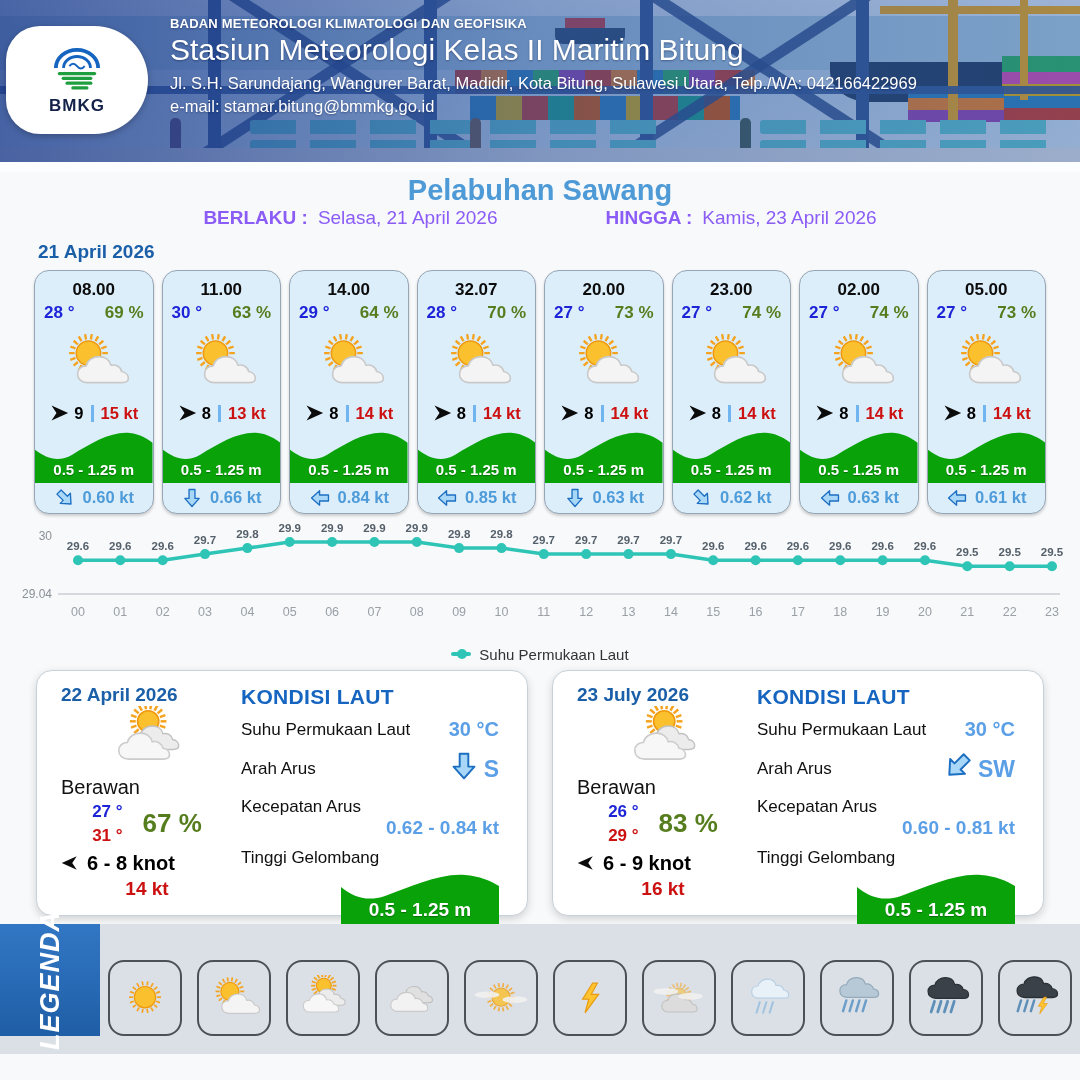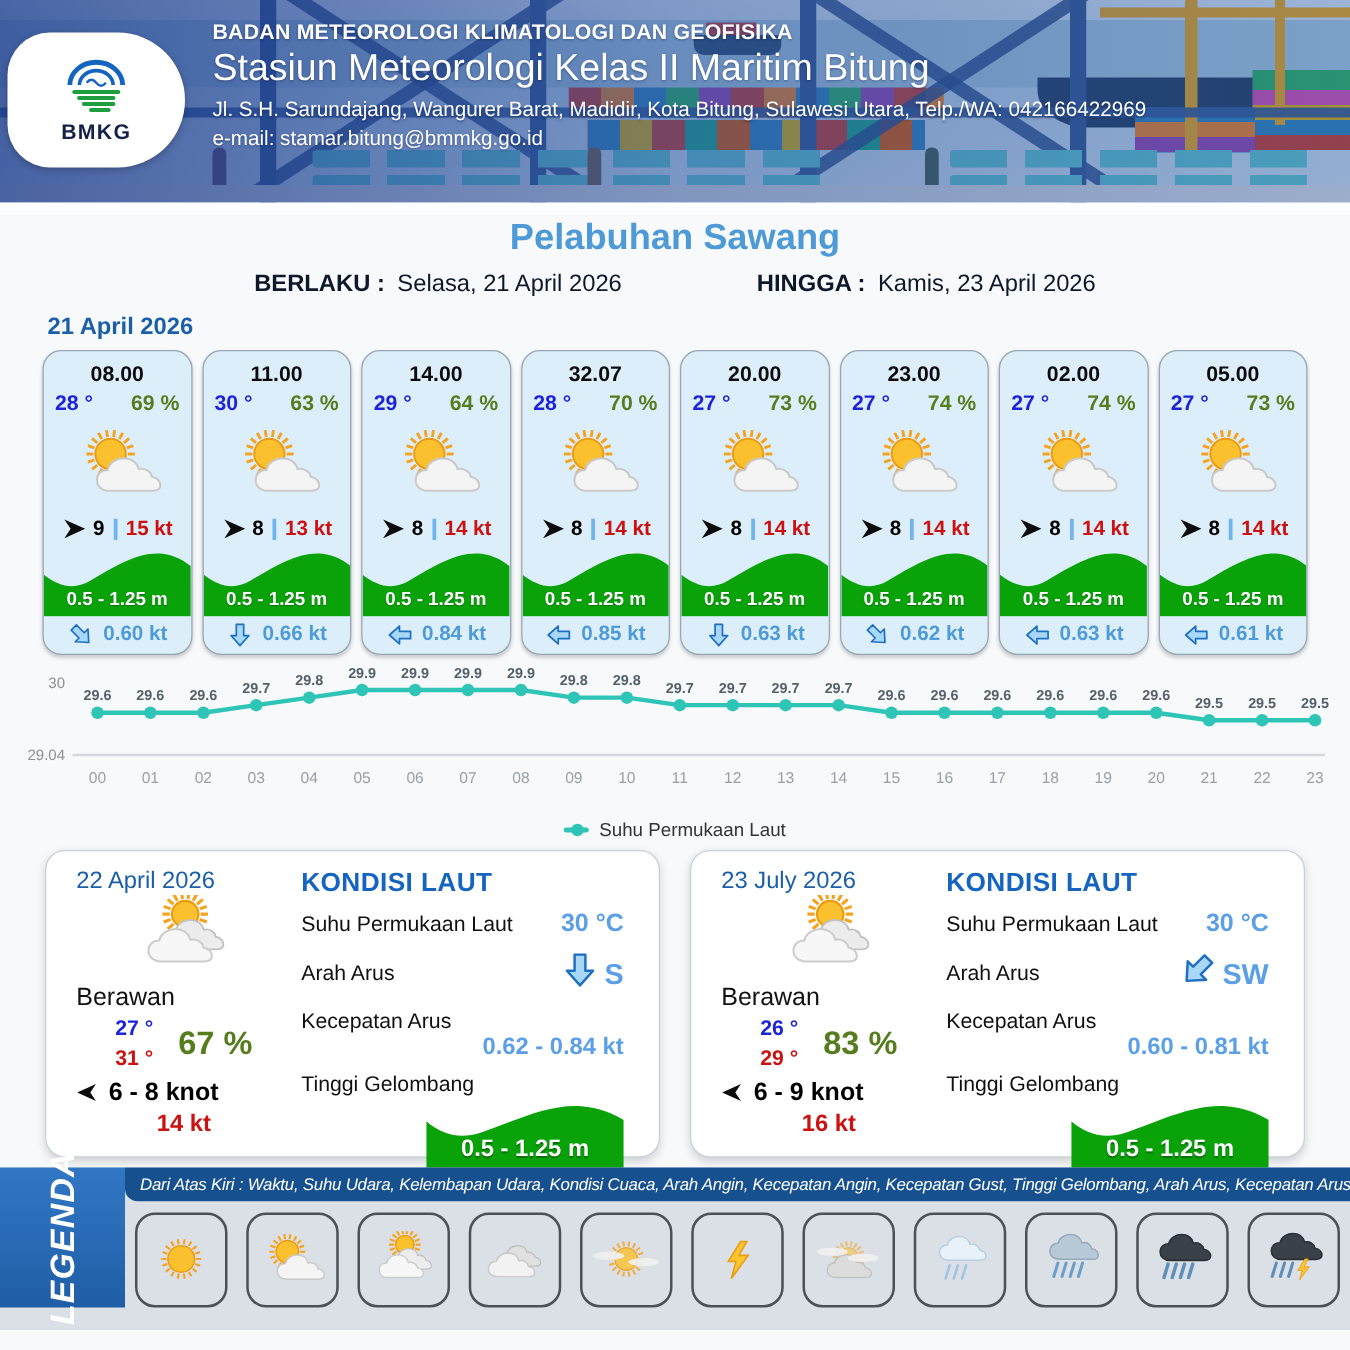--- a/index.html
+++ b/index.html
@@ -40,31 +40,31 @@
   .hbeam{left:0;top:86px;width:100%;height:8px;background:rgba(46,85,144,.9)}
   .seats{top:120px;height:14px;border-radius:3px;background:repeating-linear-gradient(90deg,#58bfc9 0 46px,rgba(0,0,0,0) 46px 60px)}
   .s1{left:250px;width:420px}.s2{left:250px;width:420px;top:140px}
   .s3{left:760px;width:300px}.s4{left:760px;width:300px;top:140px}
   .person{width:11px;height:30px;border-radius:5px 5px 0 0;background:#5b4a6b;top:118px}
   .p1{left:170px}.p2{left:470px;background:#6d5a48}.p3{left:740px;background:#3c5a4d}
   .hd-ov{position:absolute;inset:0;background:linear-gradient(90deg,rgba(28,58,140,.74),rgba(44,80,158,.48) 50%,rgba(44,80,158,.30))}
   .logo{position:absolute;left:6px;top:26px;width:142px;height:108px;background:#fff;border-radius:34px 54px 54px 34px;display:flex;flex-direction:column;align-items:center;justify-content:center;box-shadow:0 2px 6px rgba(0,0,0,.25)}
   .logo-t{font-weight:bold;font-size:17px;color:#14224a;letter-spacing:1px;margin-top:1px}
   .hd-text{position:absolute;left:170px;top:16px;color:#fff;text-shadow:0 1px 2px rgba(10,20,60,.4)}
-  .agency{font-weight:bold;font-size:17px;letter-spacing:.2px}
+  .agency{font-weight:bold;font-size:13px;letter-spacing:.2px}
   .station{font-weight:normal;font-size:30px;margin-top:2px}
   .addr{font-size:16.5px;margin-top:7px}
   .mail{font-size:16.5px;margin-top:4px}
   .hd-gap{height:10px;background:#fcfdfe}
 
   
   .titleblk{text-align:center}
   .titleblk h1{margin-top:10px;font-size:38px;font-weight:800;letter-spacing:.5px;color:var(--title_blue);text-shadow:0 2px 0 #fff}
   .titleblk h2{font-size:29px;font-weight:bold;color:var(--subtitle_blue);margin-top:2px}
-  .validity{display:flex;justify-content:center;gap:108px;margin-top:10px;font-size:19px;color:#0f172a}
+  .validity{display:flex;justify-content:center;gap:108px;font-size:19px;color:#8b5cf6}
   .vgroup{display:flex;gap:10px;align-items:baseline}
   .vlab{font-weight:bold}
 
   
   .hour-date{margin:12px 0 7px 38px;font-weight:bold;font-size:19px;color:var(--date_blue)}
   .hcards{display:flex;gap:8px;padding:0 34px}
   .hcard{flex:1;height:244px;background:var(--card_bg);border:1px solid #97a6b4;border-radius:15px;overflow:hidden;display:flex;flex-direction:column;box-shadow:0 2px 3px rgba(0,0,0,.18)}
   .h-time{text-align:center;font-weight:bold;font-size:17px;color:#0c0c0c;margin-top:9px;height:21px}
   .h-th{display:flex;justify-content:space-between;padding:3px 9px 0;font-weight:bold;font-size:17px;height:25px}
   .h-temp{color:var(--temp_blue)} .h-hum{color:var(--humidity_green)}
@@ -87,21 +87,21 @@
   .xlab{font:12.5px "Liberation Sans",sans-serif;fill:#9aa0a6}
   .vlab2{font:bold 11.5px "Liberation Sans",sans-serif;fill:#55606a}
   .chart-legend{display:flex;align-items:center;justify-content:center;gap:8px;font-size:15px;color:#333;height:20px}
   .cl-mark{width:20px;height:4px;background:var(--chart_teal);border-radius:2px;position:relative}
   .cl-mark::after{content:"";position:absolute;left:6px;top:-3px;width:10px;height:10px;border-radius:50%;background:var(--chart_teal)}
 
   
   .daycards{display:flex;gap:24px;padding:6px 36px 0}
   .dcard{flex:1;height:246px;background:#fff;border:1px solid #c8d1d9;border-radius:16px;box-shadow:0 3px 8px rgba(0,0,0,.16);display:flex}
   .dc-left{width:40%;padding:13px 0 0 24px}
-  .dc-date{font-weight:normal;font-size:19px;color:var(--date_blue)}
+  .dc-date{font-weight:bold;font-size:19px;color:var(--date_blue)}
   .dc-icon{text-align:center;margin-top:0}
   .dc-icon svg{width:92px;height:66px}
   .dc-cond{text-align:left;font-size:20px;color:#111}
   .dc-trow{display:flex;justify-content:center;align-items:center;gap:20px;margin-top:1px}
   .t2{display:flex;flex-direction:column;font-weight:bold;font-size:17px;line-height:1.4}
   .tmin{color:var(--temp_blue)} .tmax{color:var(--gust_red)}
   .dc-hum{font-weight:bold;font-size:26px;color:var(--humidity_green)}
   .dc-wind{margin-top:4px;display:flex;align-items:center;gap:8px;font-weight:bold;font-size:20px;color:#000}
   .dc-wind svg{width:18px;height:18px;transform:scaleX(-1)}
   .dc-gust{text-align:center;font-weight:bold;font-size:19px;color:var(--gust_red);margin-top:3px}
@@ -935,21 +935,20 @@
       </div>
     </div>
   </div>
     </div>
 
   <footer class="legend">
     <div class="leg-bar">
       <span class="leg-title">LEGENDA</span>
     </div>
 
-    <div class="leg-note">Dari Atas Kiri : Waktu, Suhu Udara, Kelembapan Udara, Kondisi Cuaca, Arah Angin, Kecepatan Angin, Kecepatan Gust, Tinggi Gelombang, Arah Arus, Kecepatan Arus</div>
     <div class="leg-items" id="legitems">
         <div class="leg-item">
     <div class="libox">
             <svg viewBox="0 0 64 56">
               <g opacity="1">
                 <line x1="46.5" y1="27.0" x2="51.5" y2="27.0" stroke="#f5a31f" stroke-width="2.1"></line>
                 <line x1="45.6" y1="32.0" x2="50.3" y2="33.7" stroke="#f5a31f" stroke-width="2.1"></line>
                 <line x1="43.1" y1="36.3" x2="46.9" y2="39.5" stroke="#f5a31f" stroke-width="2.1"></line>
                 <line x1="39.3" y1="39.6" x2="41.8" y2="43.9" stroke="#f5a31f" stroke-width="2.1"></line>
                 <line x1="34.5" y1="41.3" x2="35.4" y2="46.2" stroke="#f5a31f" stroke-width="2.1"></line>

